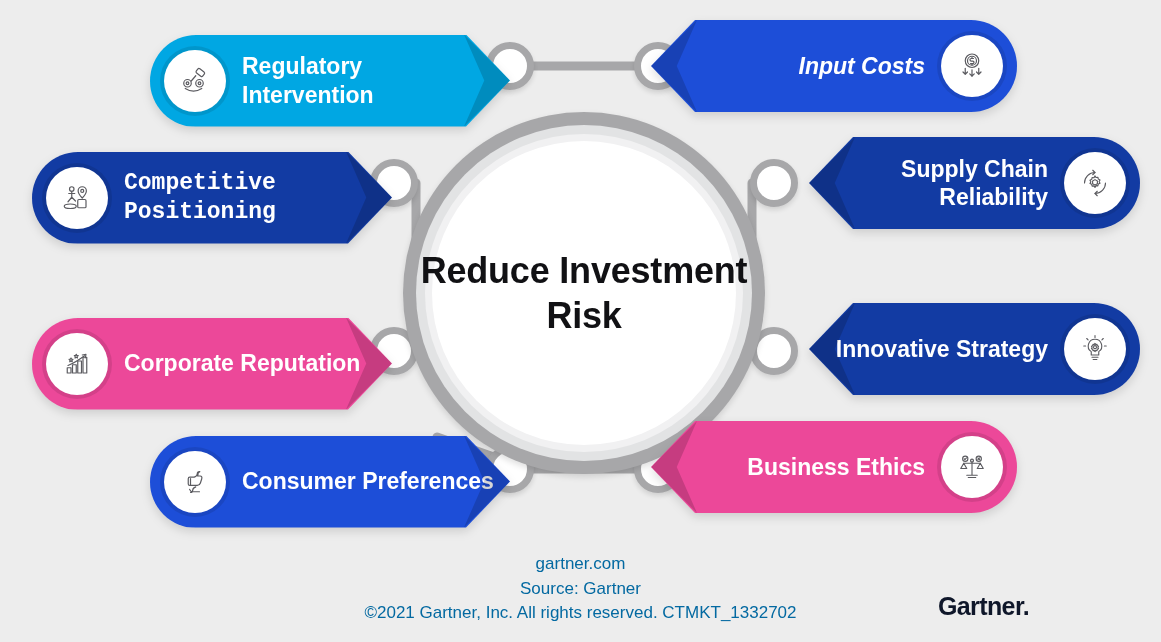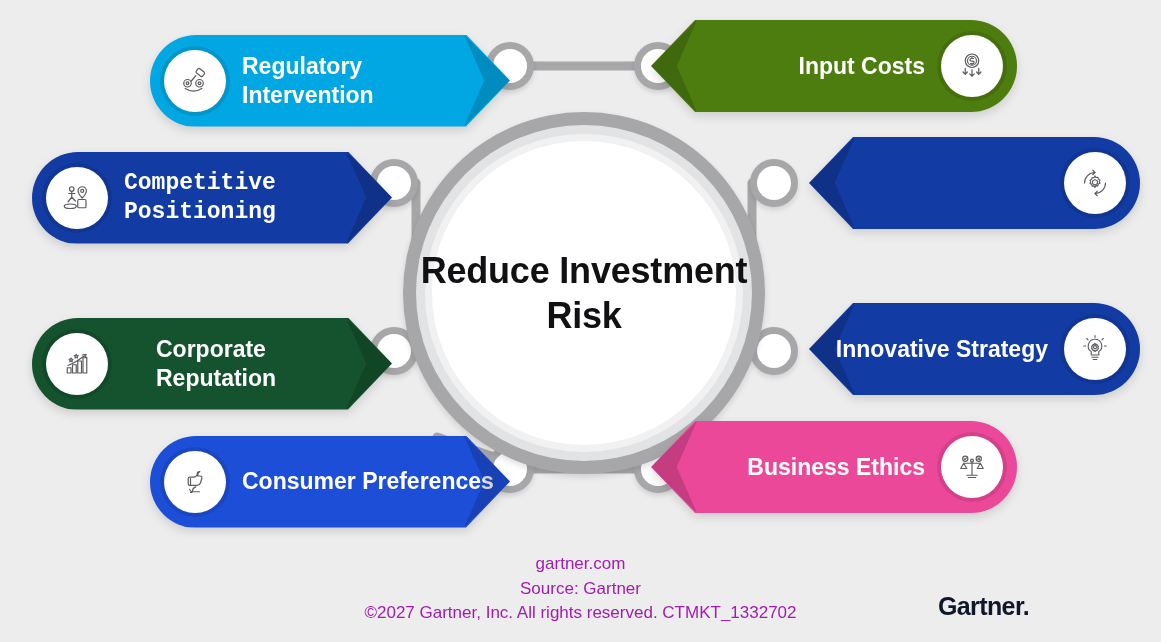--- a/index.html
+++ b/index.html
@@ -103,21 +103,21 @@
     font-size:23px;font-weight:bold;line-height:1.22;
     padding:0 16px;
   }
   .banner.left  .blabel{text-align:left;}
   .banner.right .blabel{text-align:right;}
 
   
   #footer{
     position:absolute;left:0;top:552px;width:1161px;
     text-align:center;
-    color:#a21caf;
+    color:#0369a1;
     font-size:17px;line-height:1.45;
   }
   #logo{
     position:absolute;right:132px;top:592px;
     font-size:25px;font-weight:bold;color:#0f172a;
     letter-spacing:-.6px;
   }
 </style>
 </head>
 <body>
@@ -167,21 +167,21 @@
           <circle cx="30" cy="27" r="1.8"></circle>
         <path d="M11 34 q11 7 22 0"></path>
       </svg>
     </span>
     <span class="blabel">Regulatory Intervention</span>
     <span class="fold"></span>
   </div>
 </div>
 
 <div class="banner right" style="left:651px;top:20px;width:366px;">
-  <div class="body" style="background:#4d7c0f;">
+  <div class="body" style="background:#1d4ed8;font-style:italic;">
     <span class="fold"></span>
     <span class="blabel">Input Costs</span>
     <span class="ico">
       <svg viewBox="0 0 48 48" fill="none" stroke="#5b5b60" stroke-width="1.6" stroke-linecap="round" stroke-linejoin="round">
         <circle cx="24" cy="17" r="9"></circle>
           <circle cx="24" cy="17" r="6"></circle>
         <path d="M26 14h-3a1.7 1.7 0 000 3.4h2a1.7 1.7 0 010 3.4h-3M24 12.5v1.5M24 21v1.5"></path>
         <path d="M15 27v8M12 32l3 3 3-3"></path>
         <path d="M24 29v9M21 34.5l3 3 3-3"></path>
         <path d="M33 27v8M30 32l3 3 3-3"></path>
@@ -203,33 +203,34 @@
       </svg>
     </span>
     <span class="blabel">Competitive Positioning</span>
     <span class="fold"></span>
   </div>
 </div>
 
 <div class="banner right" style="left:809px;top:137px;width:331px;">
   <div class="body" style="background:#123ba3;">
     <span class="fold"></span>
+    <span class="blabel">Supply Chain Reliability</span>
     <span class="ico">
       <svg viewBox="0 0 48 48" fill="none" stroke="#5b5b60" stroke-width="1.5" stroke-linecap="round" stroke-linejoin="round">
         <path d="M10 24a14 14 0 0114-14M38 24a14 14 0 01-14 14"></path>
         <path d="M21 7l3 3-3 3M27 41l-3-3 3-3"></path>
         <path d="M24 14.5l1.3 2.2 2.5-.4.6 2.5 2.3 1.1-1.2 2.2 1.2 2.2-2.3 1.1-.6 2.5-2.5-.4L24 30l-1.3-2.2-2.5.4-.6-2.5-2.3-1.1 1.2-2.2-1.2-2.2 2.3-1.1.6-2.5 2.5.4z"></path>
         <path d="M24 19.5l3.2 1.8v3.6L24 26.7l-3.2-1.8v-3.6z"></path>
       </svg>
     </span>
   </div>
 </div>
 
 <div class="banner left" style="left:32px;top:303px;width:360px;">
-  <div class="body" style="background:#14532d;gap:32px;">
+  <div class="body" style="background:#ec4899;">
     <span class="ico">
       <svg viewBox="0 0 48 48" fill="none" stroke="#5b5b60" stroke-width="1.6" stroke-linecap="round" stroke-linejoin="round">
         <rect x="11" y="29" width="5" height="7"></rect>
         <rect x="18" y="25" width="5" height="11"></rect>
         <rect x="25" y="20" width="5" height="16"></rect>
         <rect x="32" y="15" width="5" height="21"></rect>
         <path d="M12 26 q10 -4 22 -13"></path>
         <path d="M31 12l5-1-1 5"></path>
         <path d="M16 16l.8 1.7 1.8.2-1.3 1.3.3 1.8-1.6-.9-1.6.9.3-1.8-1.3-1.3 1.8-.2z"></path>
         <path d="M23 11l.8 1.7 1.8.2-1.3 1.3.3 1.8-1.6-.9-1.6.9.3-1.8-1.3-1.3 1.8-.2z"></path>
@@ -286,15 +287,15 @@
         <path d="M13 19l-4 7h8zM35 19l-4 7h8z"></path>
         <path d="M24 13.5a2 2 0 100 4 2 2 0 000-4z"></path>
       </svg>
     </span>
   </div>
 </div>
 
 <div id="footer">
   <div>gartner.com</div>
   <div>Source: Gartner</div>
-  <div>©2027 Gartner, Inc. All rights reserved. CTMKT_1332702</div>
+  <div>©2021 Gartner, Inc. All rights reserved. CTMKT_1332702</div>
 </div>
 <div id="logo">Gartner.</div>
 
 </body></html>

